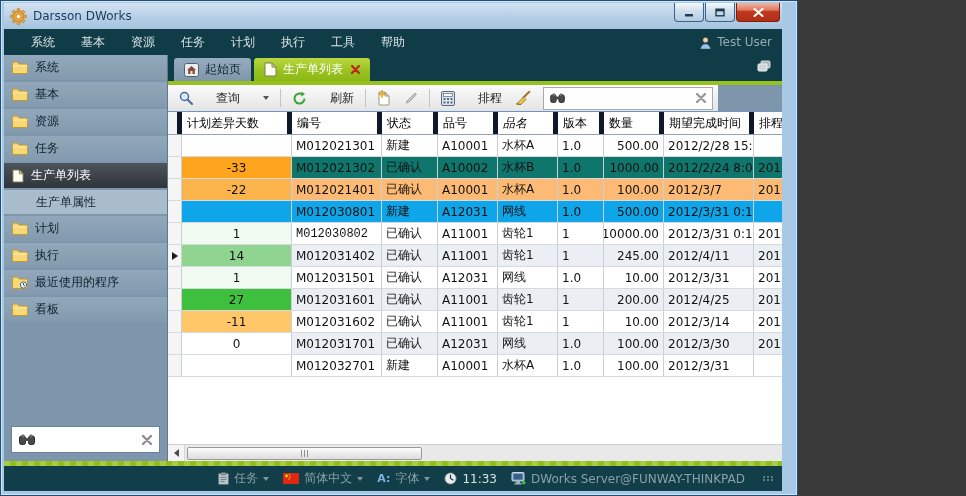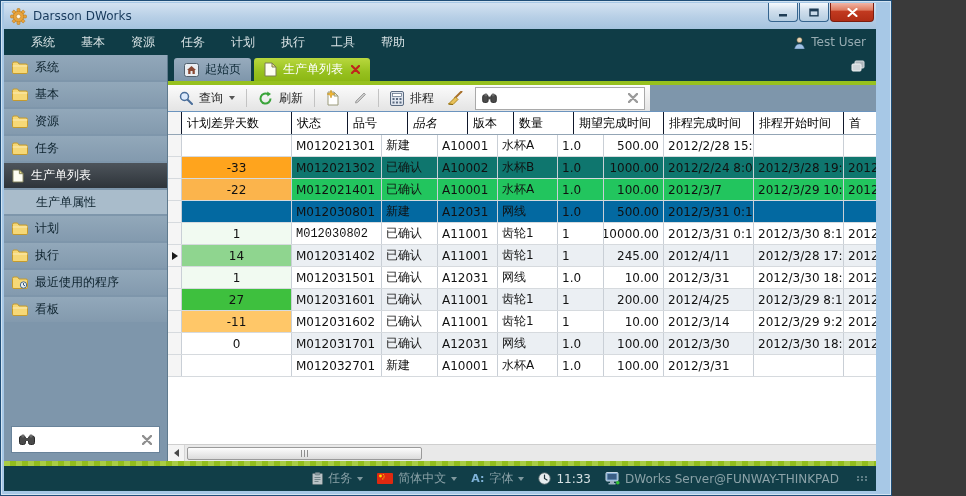--- a/index.html
+++ b/index.html
@@ -1,18 +1,18 @@
 <!DOCTYPE html>
 <html><head>
 <meta charset="utf-8">
 <style>
   * { margin:0; padding:0; box-sizing:border-box; }
   html,body { background:#3a3a3a; font-family:"DejaVu Sans","Liberation Sans",sans-serif; }
   .window{
-    width:892px;height:496px;position:relative;
+    width:798px;height:496px;position:relative;
     background:#a7c8e6;
     border:1px solid #1f4e78;
     padding:2px 15px 4px 3px;
     display:flex;flex-direction:column;
     box-shadow:inset 0 0 0 1px #d3e4f2;
   }
   
   .titlebar{height:26px;display:flex;align-items:center;padding-left:6px;
     background:linear-gradient(#d3e2f1,#b7cfe6 55%,#a5c3de);color:#183a5c;font-size:12px;}
   .titlebar .gear{width:17px;height:17px;margin-right:6px;}
@@ -51,31 +51,31 @@
   .tab{height:23px;display:flex;align-items:center;gap:6px;padding:0 10px;font-size:12px;
     border-radius:3px 3px 0 0;margin-right:3px;cursor:default;}
   .tab.home{background:linear-gradient(#97abbd,#7e96ab);color:#0e2936;}
   .tab.active{background:linear-gradient(#b9d83e,#97c11f 60%,#8cb714);color:#ffffff;}
   .tab-close{display:flex;align-items:center;margin-left:2px;}
   .window-list{position:absolute;right:10px;top:5px;}
   .accent-strip{height:4px;background:#97c11f;}
   .toolbar{height:26px;background:#7e96ab;display:flex;align-items:stretch;}
   .toolbar-inner{display:flex;align-items:center;background:linear-gradient(#fbfbfb,#e4e4e4);
     padding:0 5px 0 7px;gap:5px;}
-  .tb-btn{display:flex;align-items:center;gap:6px;font-size:12px;color:#222;padding:2px 4px;border-radius:2px;cursor:default;}
+  .tb-btn{display:flex;align-items:center;gap:23px;font-size:12px;color:#222;padding:2px 4px;border-radius:2px;cursor:default;}
   .tb-sep{width:1px;height:18px;background:#c3c3c3;margin:0 2px;}
   .caret{width:0;height:0;border-left:3.5px solid transparent;border-right:3.5px solid transparent;border-top:4px solid #555;}
   .tb-search{width:170px;height:23px;background:#ffffff;border:1px solid #a9a9a9;display:flex;align-items:center;
     padding:0 6px;gap:6px;margin-left:3px;}
   .tb-search input{flex:1;border:none;outline:none;font-size:12px;min-width:0;}
   .toolbar-fill{flex:1;background:#7e96ab;}
   
   .grid{flex:1;background:#ffffff;border-top:1px solid #6b94be;overflow:hidden;font-size:12px;}
   .hdr{display:flex;height:23px;background:#ffffff;border-bottom:1px solid #93a5b5;}
-  .hcell{display:flex;align-items:center;padding:0 5px;border-right:1px solid #0f172a;
+  .hcell{display:flex;align-items:center;padding:0 5px;border-right:5px solid #0f172a;
     overflow:hidden;white-space:nowrap;color:#000;}
   .row{display:flex;height:22px;border-bottom:1px solid #d6dade;}
   .cell{display:flex;align-items:center;padding:0 4px;border-right:1px solid #c9cfd6;
     overflow:hidden;white-space:nowrap;color:#111;}
   .cell.num{justify-content:flex-end;}
   .cell.ctr{justify-content:center;}
   .sel-cell{background:#f5f5f5;justify-content:center;padding:0;}
   .row-marker{width:0;height:0;border-top:4.5px solid transparent;border-bottom:4.5px solid transparent;border-left:6px solid #1a1a1a;}
   
   .hscroll{height:17px;background:#e9e9e9;border-top:1px solid #cfcfcf;display:flex;align-items:center;}
@@ -389,20 +389,21 @@
             </span>
           </div>
         </div>
         <div class="toolbar-fill"></div>
       </div>
 
       <div class="grid">
         <div class="hdr">
             <div class="hcell sel-cell" style="width: 14px; flex: 0 0 auto;"></div>
             <div class="hcell ctr" style="width: 110px; flex: 0 0 auto;">计划差异天数</div>
+            <div class="hcell" style="width: 90px; flex: 0 0 auto;">编号</div>
             <div class="hcell" style="width: 56px; flex: 0 0 auto;">状态</div>
             <div class="hcell" style="width: 60px; flex: 0 0 auto;">品号</div>
             <div class="hcell" style="width: 60px; flex: 0 0 auto; font-style: italic;">品名</div>
             <div class="hcell" style="width: 46px; flex: 0 0 auto;">版本</div>
             <div class="hcell" style="width: 60px; flex: 0 0 auto;">数量</div>
             <div class="hcell" style="width: 90px; flex: 0 0 auto;">期望完成时间</div>
             <div class="hcell" style="width: 90px; flex: 0 0 auto;">排程完成时间</div>
             <div class="hcell" style="width: 90px; flex: 0 0 auto;">排程开始时间</div>
             <div class="hcell" style="flex: 1 1 0%; min-width: 0px; border-right: none;">首</div>
           </div>
@@ -428,35 +429,35 @@
               <div class="cell" style="width: 56px; flex: 0 0 auto;">已确认</div>
               <div class="cell" style="width: 60px; flex: 0 0 auto;">A10002</div>
               <div class="cell" style="width: 60px; flex: 0 0 auto;">水杯B</div>
               <div class="cell" style="width: 46px; flex: 0 0 auto;">1.0</div>
               <div class="cell num" style="width: 60px; flex: 0 0 auto;">1000.00</div>
               <div class="cell" style="width: 90px; flex: 0 0 auto;">2012/2/24 8:00</div>
               <div class="cell" style="width: 90px; flex: 0 0 auto;">2012/3/28 19:10</div>
               <div class="cell" style="width: 90px; flex: 0 0 auto;">2012/3/28 10:52</div>
               <div class="cell" style="flex: 1 1 0%; min-width: 0px; border-right: none;"></div>
             </div>
-            <div class="row" style="background: #22c55e;">
+            <div class="row" style="background: #fdba74;">
               <div class="cell sel-cell" style="width: 14px; flex: 0 0 auto;"></div>
               <div class="cell ctr" style="width: 110px; flex: 0 0 auto; background: rgb(251, 180, 76);">-22</div>
               <div class="cell" style="width: 90px; flex: 0 0 auto;">M012021401</div>
               <div class="cell" style="width: 56px; flex: 0 0 auto;">已确认</div>
               <div class="cell" style="width: 60px; flex: 0 0 auto;">A10001</div>
               <div class="cell" style="width: 60px; flex: 0 0 auto;">水杯A</div>
               <div class="cell" style="width: 46px; flex: 0 0 auto;">1.0</div>
               <div class="cell num" style="width: 60px; flex: 0 0 auto;">100.00</div>
               <div class="cell" style="width: 90px; flex: 0 0 auto;">2012/3/7</div>
               <div class="cell" style="width: 90px; flex: 0 0 auto;">2012/3/29 10:20</div>
               <div class="cell" style="width: 90px; flex: 0 0 auto;">2012/3/28 19:10</div>
               <div class="cell" style="flex: 1 1 0%; min-width: 0px; border-right: none;"></div>
             </div>
-            <div class="row" style="background: #0369a1;">
+            <div class="row" style="background: #0ea5e9;">
               <div class="cell sel-cell" style="width: 14px; flex: 0 0 auto;"></div>
               <div class="cell ctr" style="width: 110px; flex: 0 0 auto;"></div>
               <div class="cell" style="width: 90px; flex: 0 0 auto;">M012030801</div>
               <div class="cell" style="width: 56px; flex: 0 0 auto;">新建</div>
               <div class="cell" style="width: 60px; flex: 0 0 auto;">A12031</div>
               <div class="cell" style="width: 60px; flex: 0 0 auto;">网线</div>
               <div class="cell" style="width: 46px; flex: 0 0 auto;">1.0</div>
               <div class="cell num" style="width: 60px; flex: 0 0 auto;">500.00</div>
               <div class="cell" style="width: 90px; flex: 0 0 auto;">2012/3/31 0:10</div>
               <div class="cell" style="width: 90px; flex: 0 0 auto;"></div>

